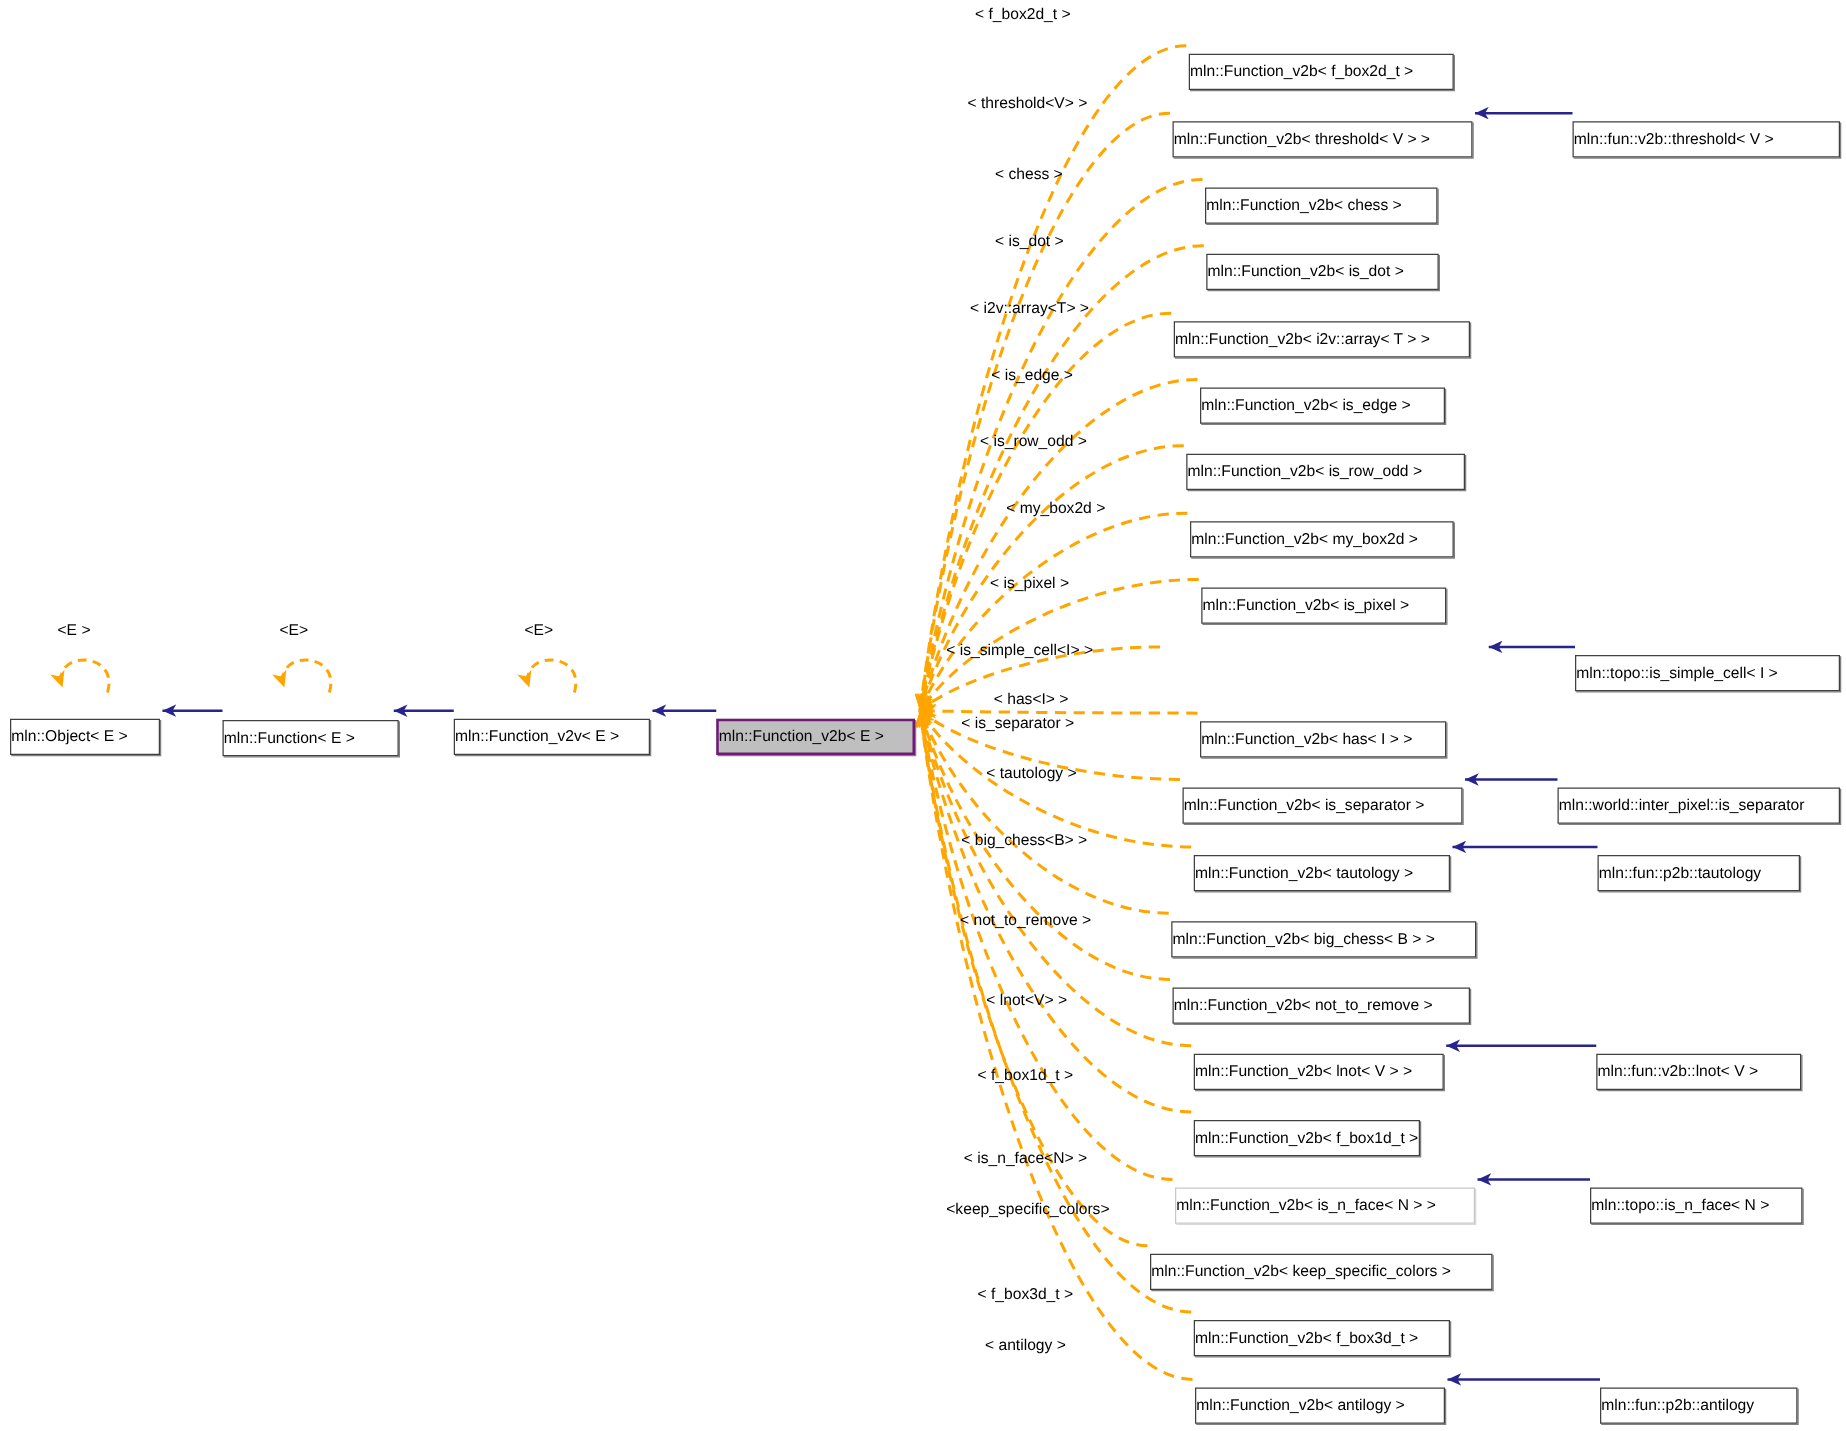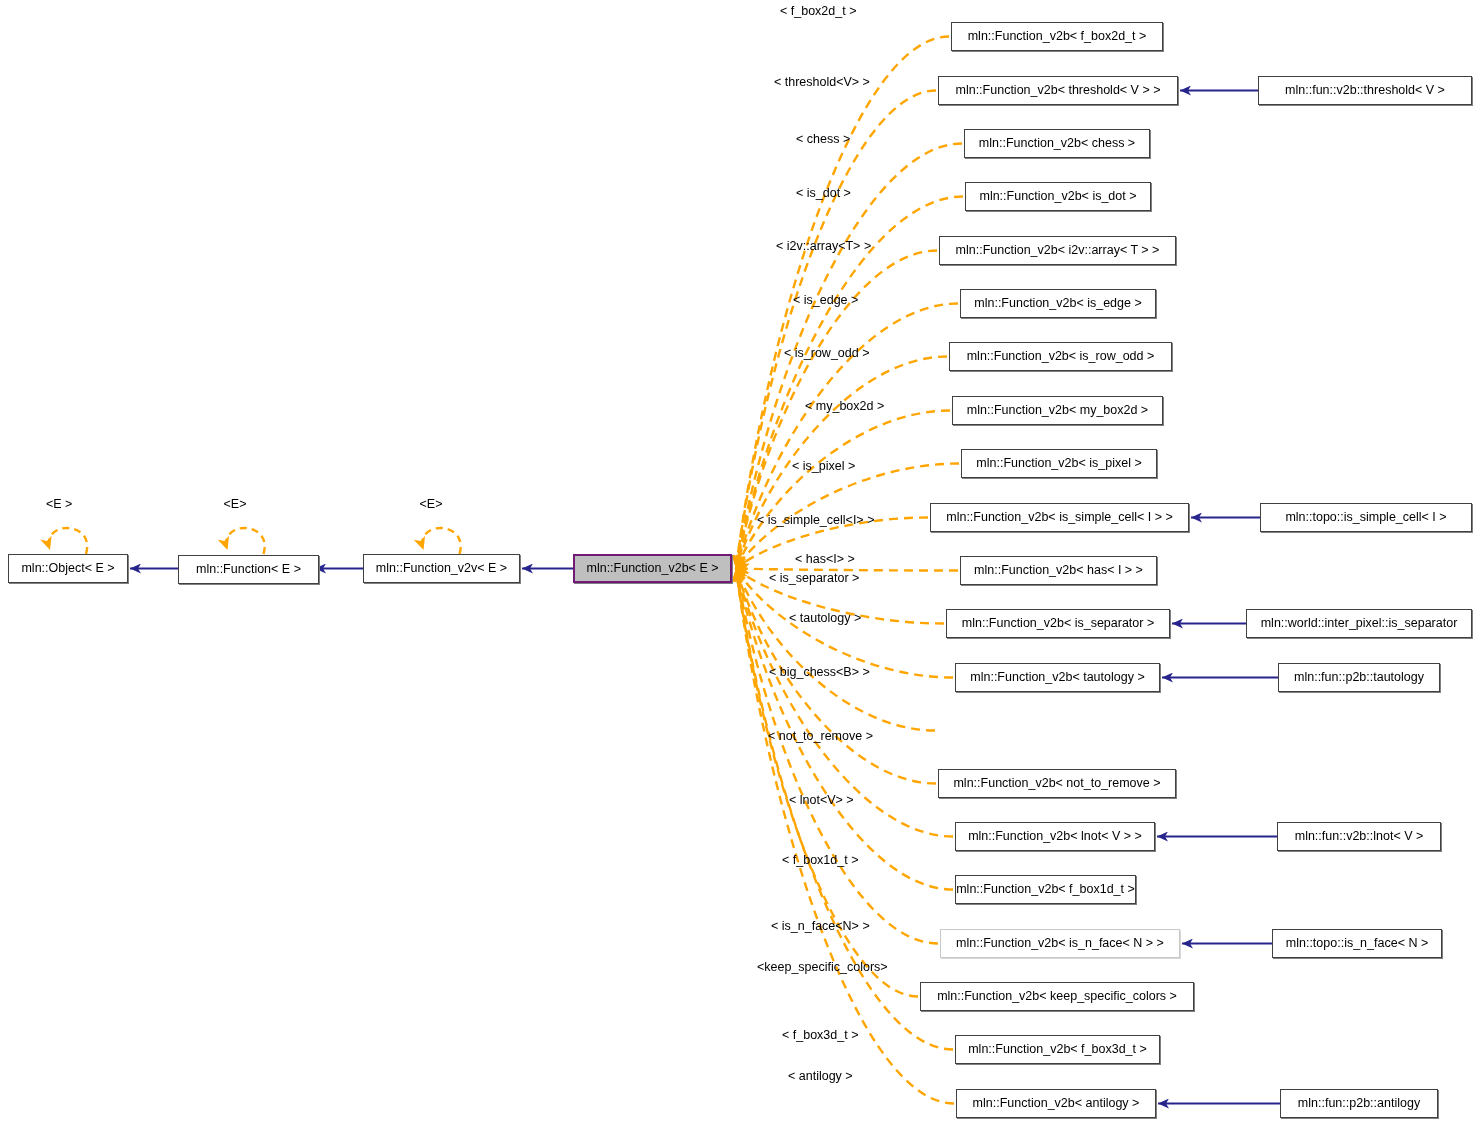--- a/index.html
+++ b/index.html
@@ -3,24 +3,24 @@
 <meta charset="utf-8">
 <style>
   html,body{margin:0;padding:0;background:#ffffff;}
   body{width:1477px;height:1145px;position:relative;overflow:hidden;
        font-family:"Liberation Sans","DejaVu Sans",sans-serif;}
   #canvas{position:absolute;left:0;top:0;width:1477px;height:1145px;}
   svg#edges{position:absolute;left:0;top:0;width:1477px;height:1145px;pointer-events:none;}
 
   .node{position:absolute;box-sizing:border-box;background:#ffffff;
         border:1px solid #404040;
-        display:flex;align-items:center;justify-content:center;
+        display:flex;align-items:center;justify-content:flex-start;
         font-size:12.5px;color:#000000;white-space:nowrap;
         height:29px;line-height:1;
-        box-shadow:1px 1px 0 0 #808080;}
+        box-shadow:1px 1px 0 0 #808080;margin-top:21px;}
   .node.highlight{background:#bfbfbf;border:2px solid #701a75;}
   .node.faint{border:1px solid #c8c8c8;box-shadow:1px 1px 0 0 #d8d8d8;}
   .edge-label{position:absolute;font-size:12.5px;color:#000000;
               white-space:nowrap;line-height:1;}
   .loop-label{position:absolute;font-size:12.5px;color:#000000;white-space:nowrap;}
 </style>
 </head>
 <body>
 
 <div id="canvas">
@@ -123,23 +123,20 @@
     </div>
     <div class="edge-label" style="left: 784px; top: 347px;">&lt; is_row_odd &gt;</div>
     <div class="node" style="left: 952px; top: 396px; width: 211px;">
       <span>mln::Function_v2b&lt; my_box2d &gt;</span>
     </div>
     <div class="edge-label" style="left: 785px; top: 400px; padding-left: 20px;">&lt; my_box2d &gt;</div>
     <div class="node" style="left: 961px; top: 449px; width: 196px;">
       <span>mln::Function_v2b&lt; is_pixel &gt;</span>
     </div>
     <div class="edge-label" style="left: 792px; top: 460px;">&lt; is_pixel &gt;</div>
-    <div class="node" style="left: 930px; top: 503px; width: 259px;">
-      <span>mln::Function_v2b&lt; is_simple_cell&lt; I &gt; &gt;</span>
-    </div>
     <div class="edge-label" style="left: 757px; top: 514px;">&lt; is_simple_cell&lt;I&gt; &gt;</div>
     <div class="node" style="left: 1260px; top: 503px; width: 212px;">
       <span>mln::topo::is_simple_cell&lt; I &gt;</span>
     </div>
     <div class="node" style="left: 960px; top: 556px; width: 197px;">
       <span>mln::Function_v2b&lt; has&lt; I &gt; &gt;</span>
     </div>
     <div class="edge-label" style="left: 795px; top: 553px;">&lt; has&lt;I&gt; &gt;</div>
     <div class="node" style="left: 946px; top: 609px; width: 224px;">
       <span>mln::Function_v2b&lt; is_separator &gt;</span>
@@ -147,20 +144,23 @@
     <div class="edge-label" style="left: 769px; top: 572px;">&lt; is_separator &gt;</div>
     <div class="node" style="left: 1246px; top: 609px; width: 226px;">
       <span>mln::world::inter_pixel::is_separator</span>
     </div>
     <div class="node" style="left: 955px; top: 663px; width: 205px;">
       <span>mln::Function_v2b&lt; tautology &gt;</span>
     </div>
     <div class="edge-label" style="left: 789px; top: 612px;">&lt; tautology &gt;</div>
     <div class="node" style="left: 1278px; top: 663px; width: 162px;">
       <span>mln::fun::p2b::tautology</span>
+    </div>
+    <div class="node" style="left: 937px; top: 716px; width: 244px;">
+      <span>mln::Function_v2b&lt; big_chess&lt; B &gt; &gt;</span>
     </div>
     <div class="edge-label" style="left: 769px; top: 666px;">&lt; big_chess&lt;B&gt; &gt;</div>
     <div class="node" style="left: 938px; top: 769px; width: 238px;">
       <span>mln::Function_v2b&lt; not_to_remove &gt;</span>
     </div>
     <div class="edge-label" style="left: 768px; top: 730px;">&lt; not_to_remove &gt;</div>
     <div class="node" style="left: 955px; top: 822px; width: 200px;">
       <span>mln::Function_v2b&lt; lnot&lt; V &gt; &gt;</span>
     </div>
     <div class="edge-label" style="left: 789px; top: 794px;">&lt; lnot&lt;V&gt; &gt;</div>

